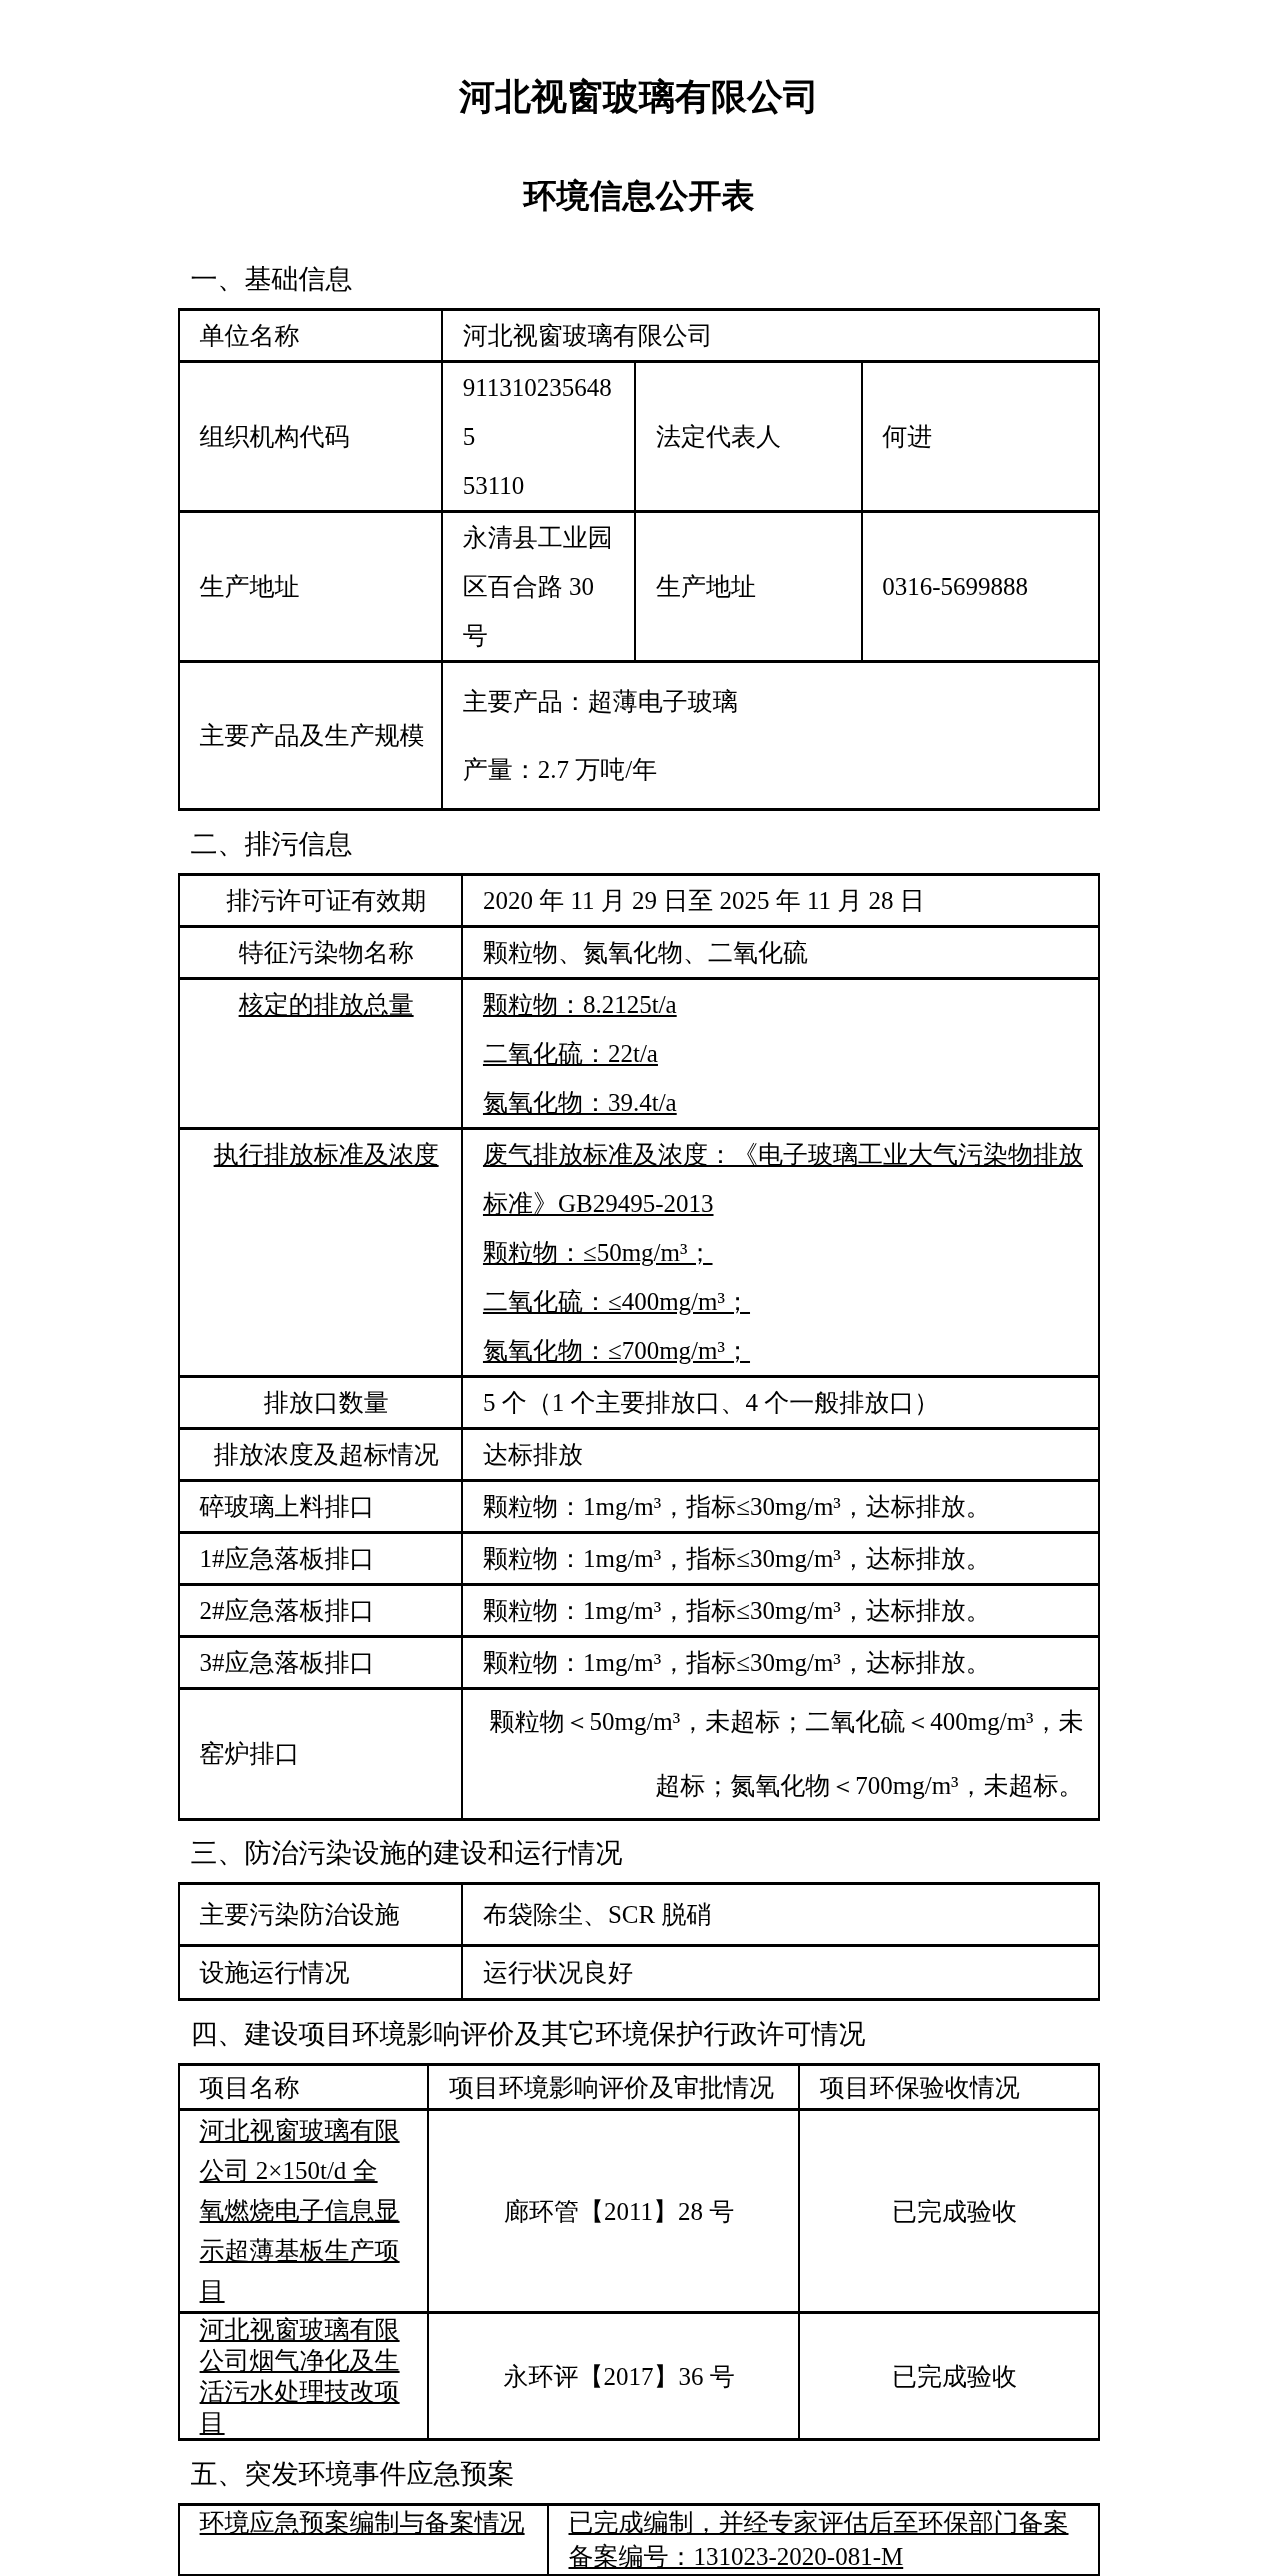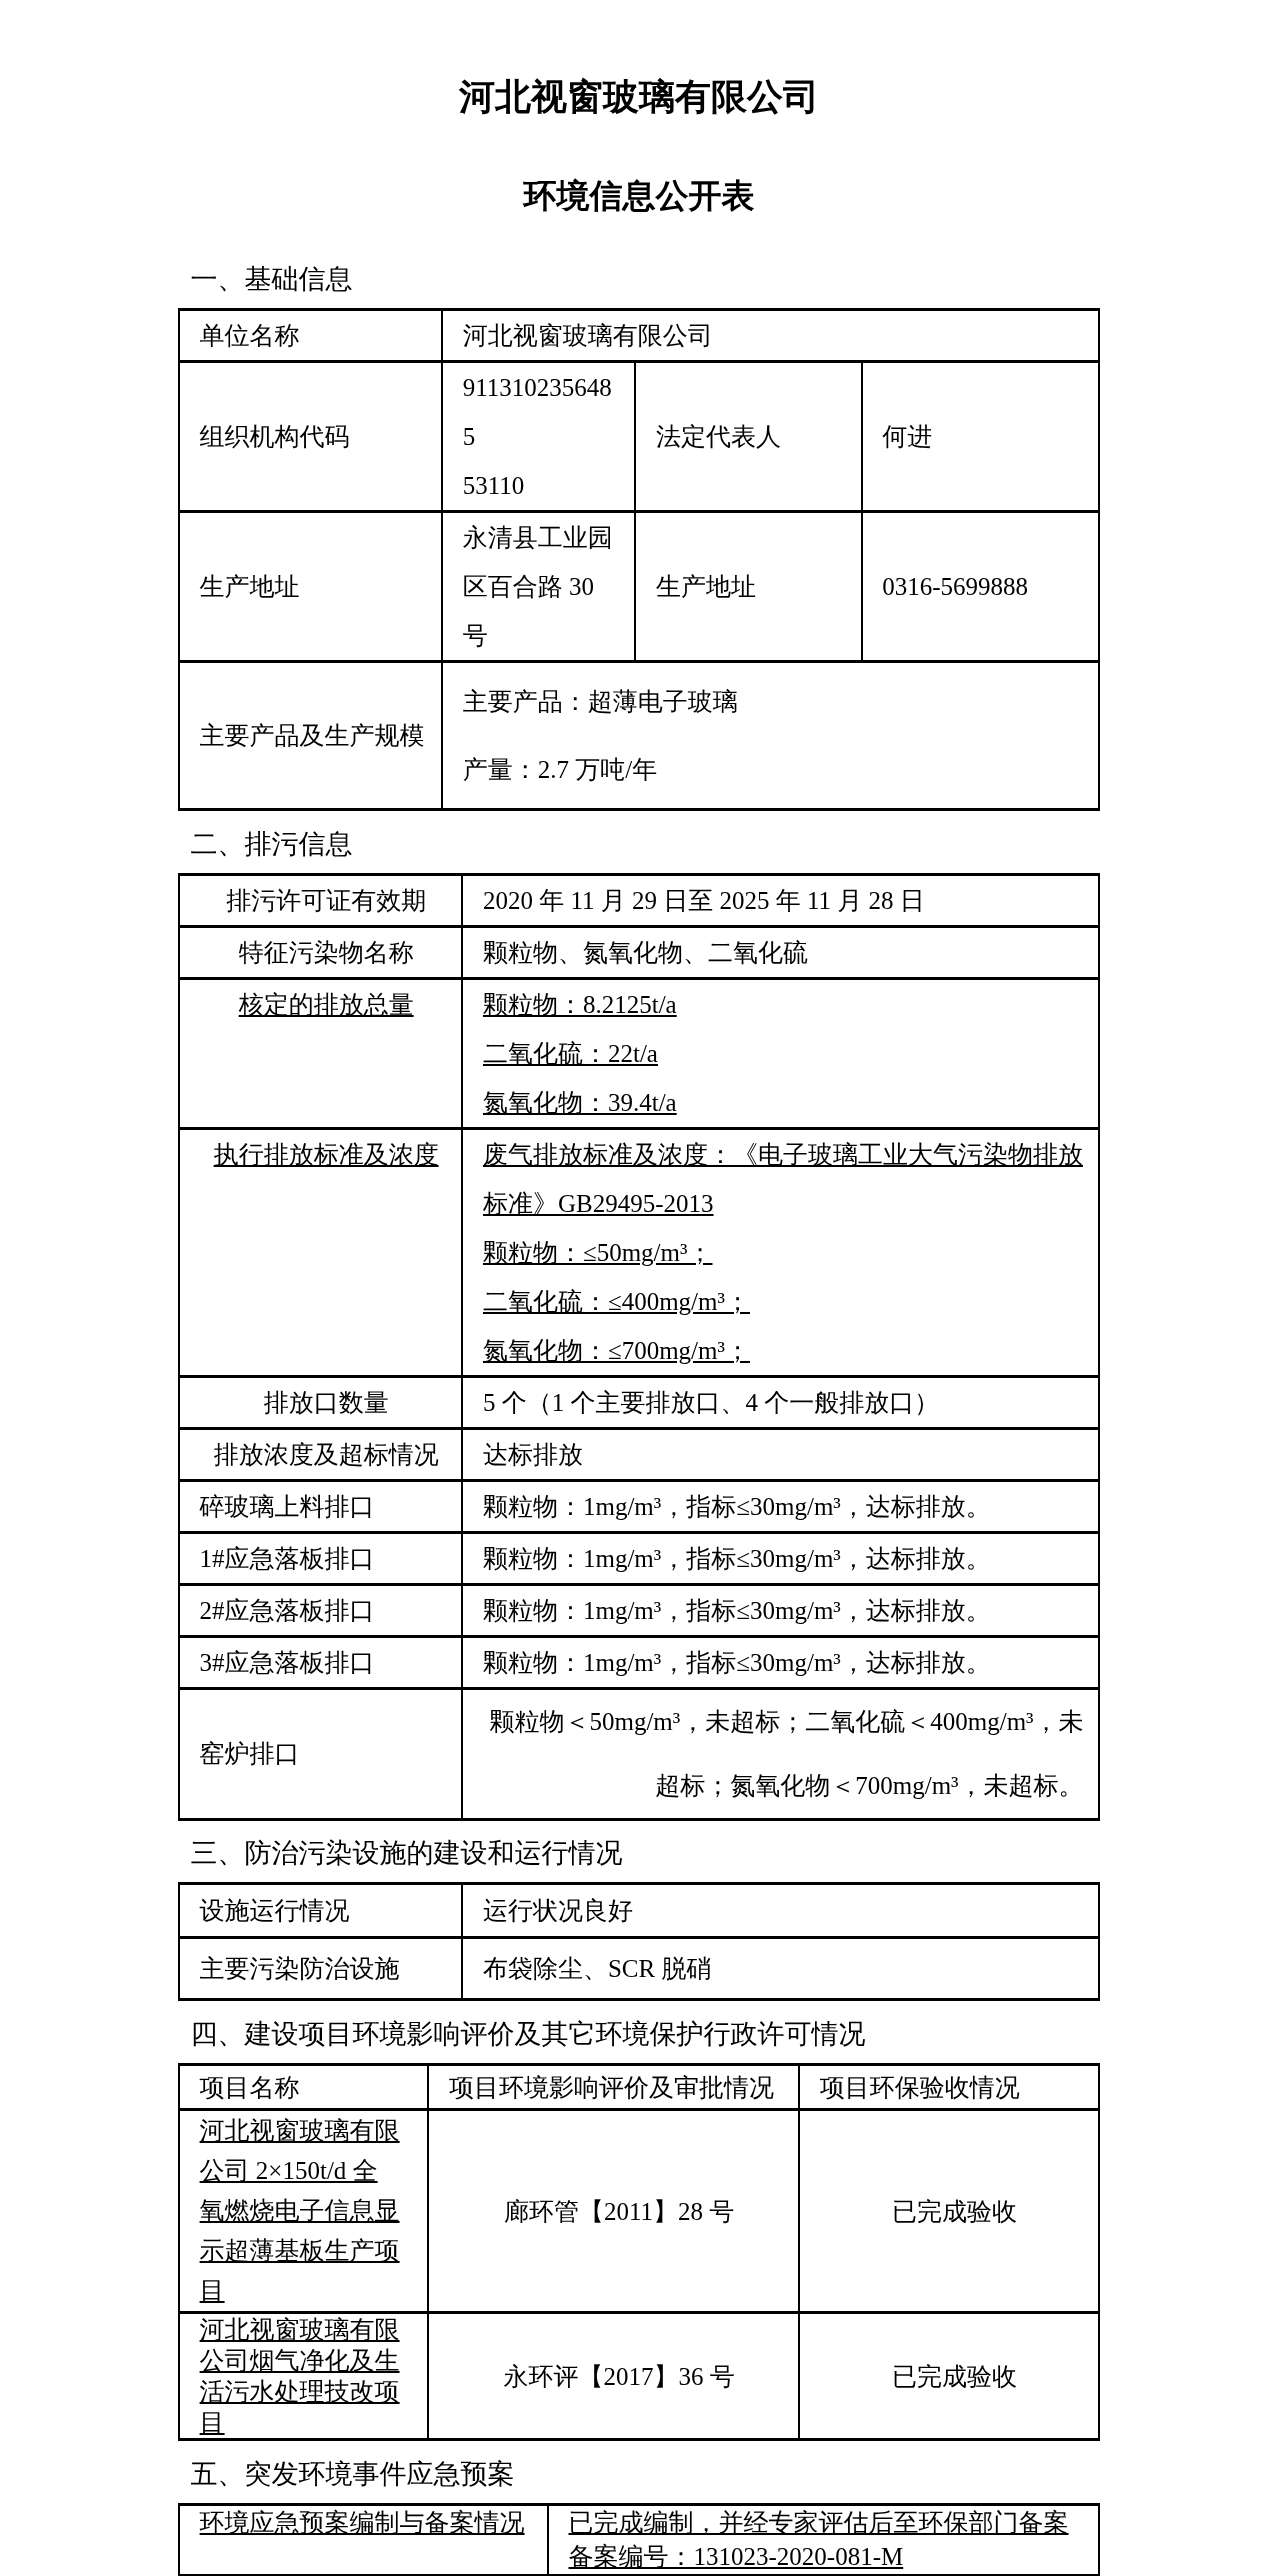--- a/index.html
+++ b/index.html
@@ -154,27 +154,27 @@
     </table>
 
   <div class="sec">三、防治污染设施的建设和运行情况</div>
 
   <table>
     <colgroup>
         <col style="width:30.8%">
         <col style="width:69.2%">
       </colgroup>
     <tbody>
-        <tr style="height:54px">
+        <tr style="height:62px">
+      <td>主要污染防治设施</td>
+      <td>布袋除尘、SCR 脱硝</td>
+    </tr>
+    <tr style="height:54px">
       <td>设施运行情况</td>
       <td>运行状况良好</td>
-    </tr>
-    <tr style="height:62px">
-      <td>主要污染防治设施</td>
-      <td>布袋除尘、SCR 脱硝</td>
     </tr>
   </tbody>
     </table>
 
   <div class="sec">四、建设项目环境影响评价及其它环境保护行政许可情况</div>
 
   <table>
     <colgroup>
         <col style="width:27.1%">
         <col style="width:40.3%">

